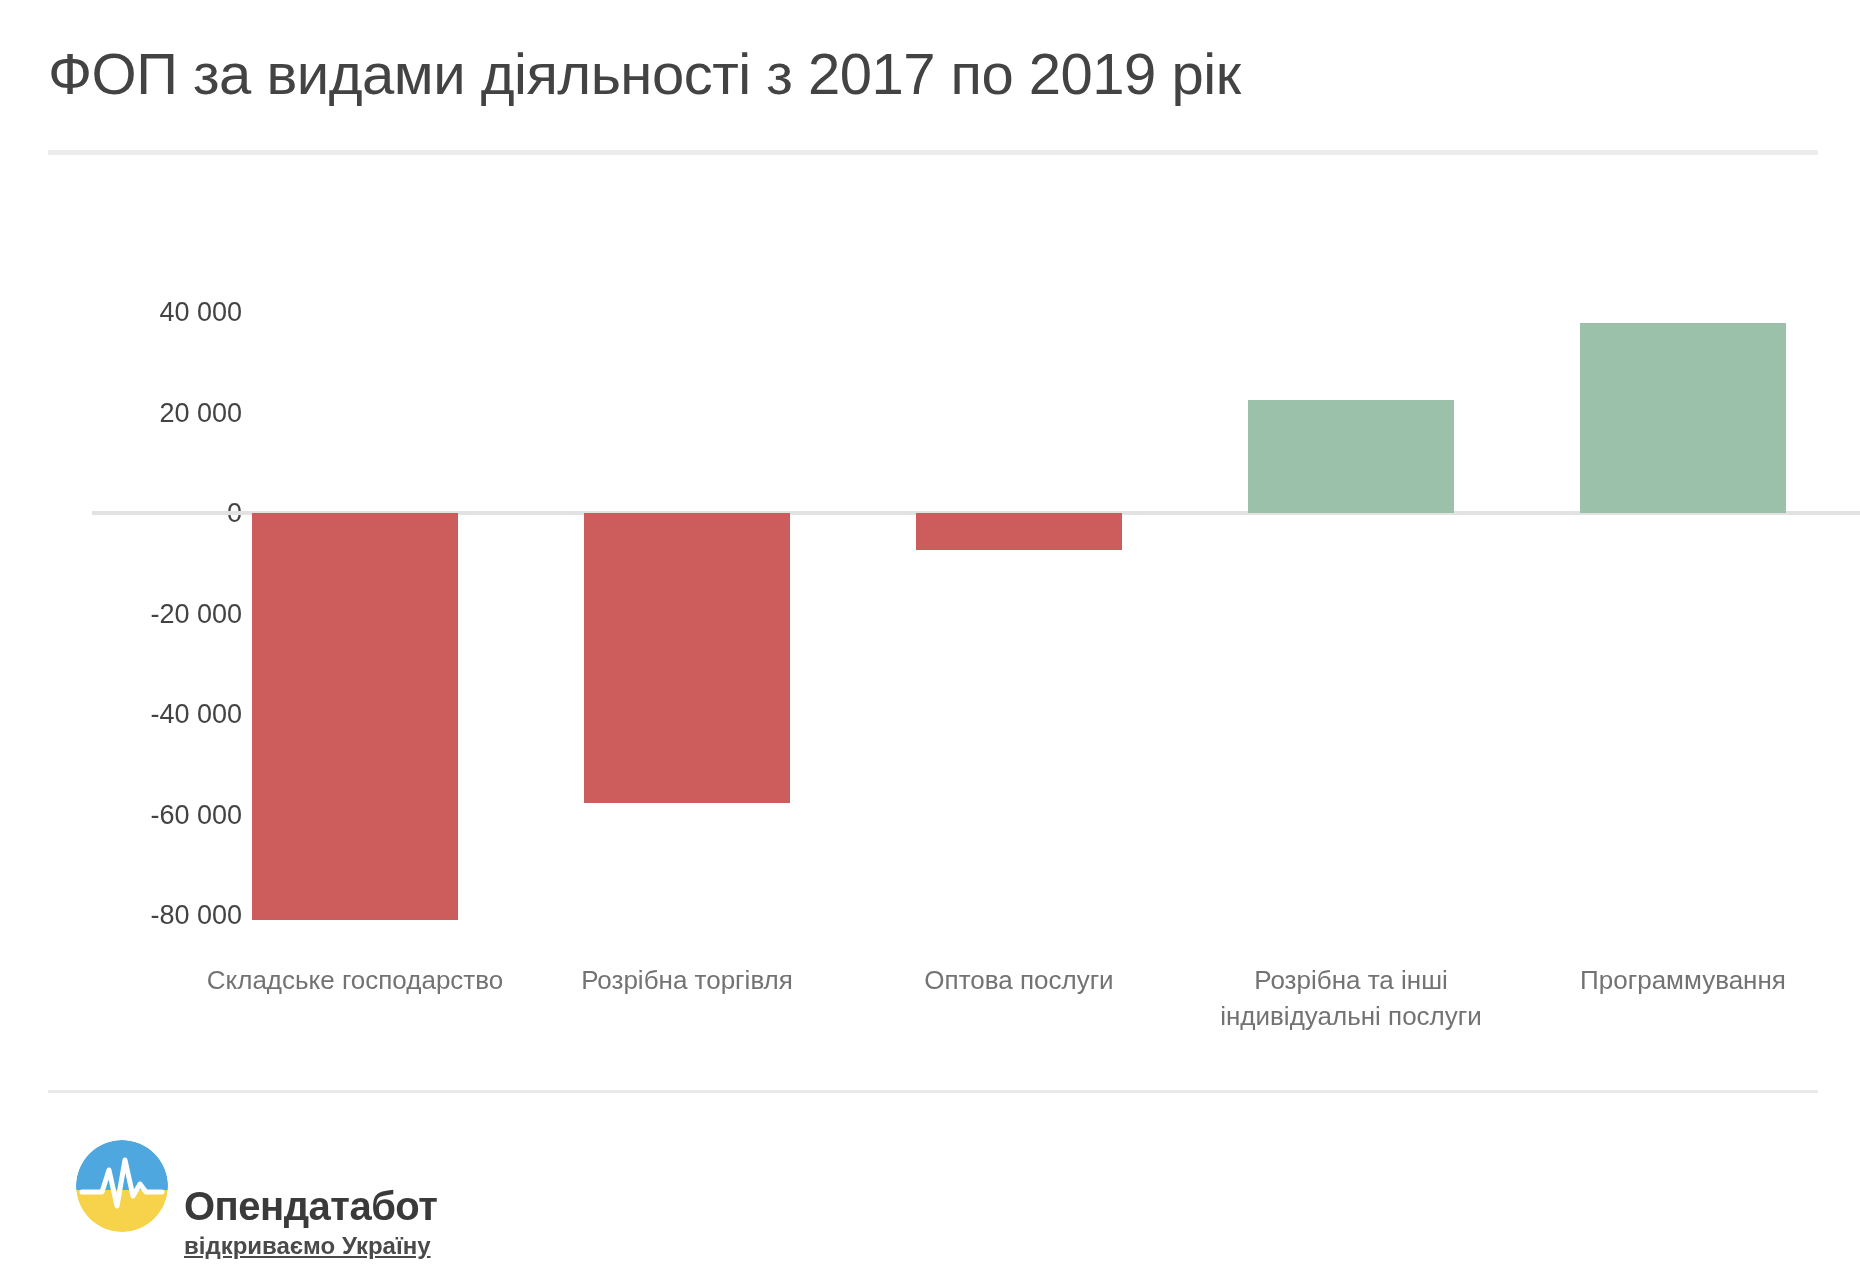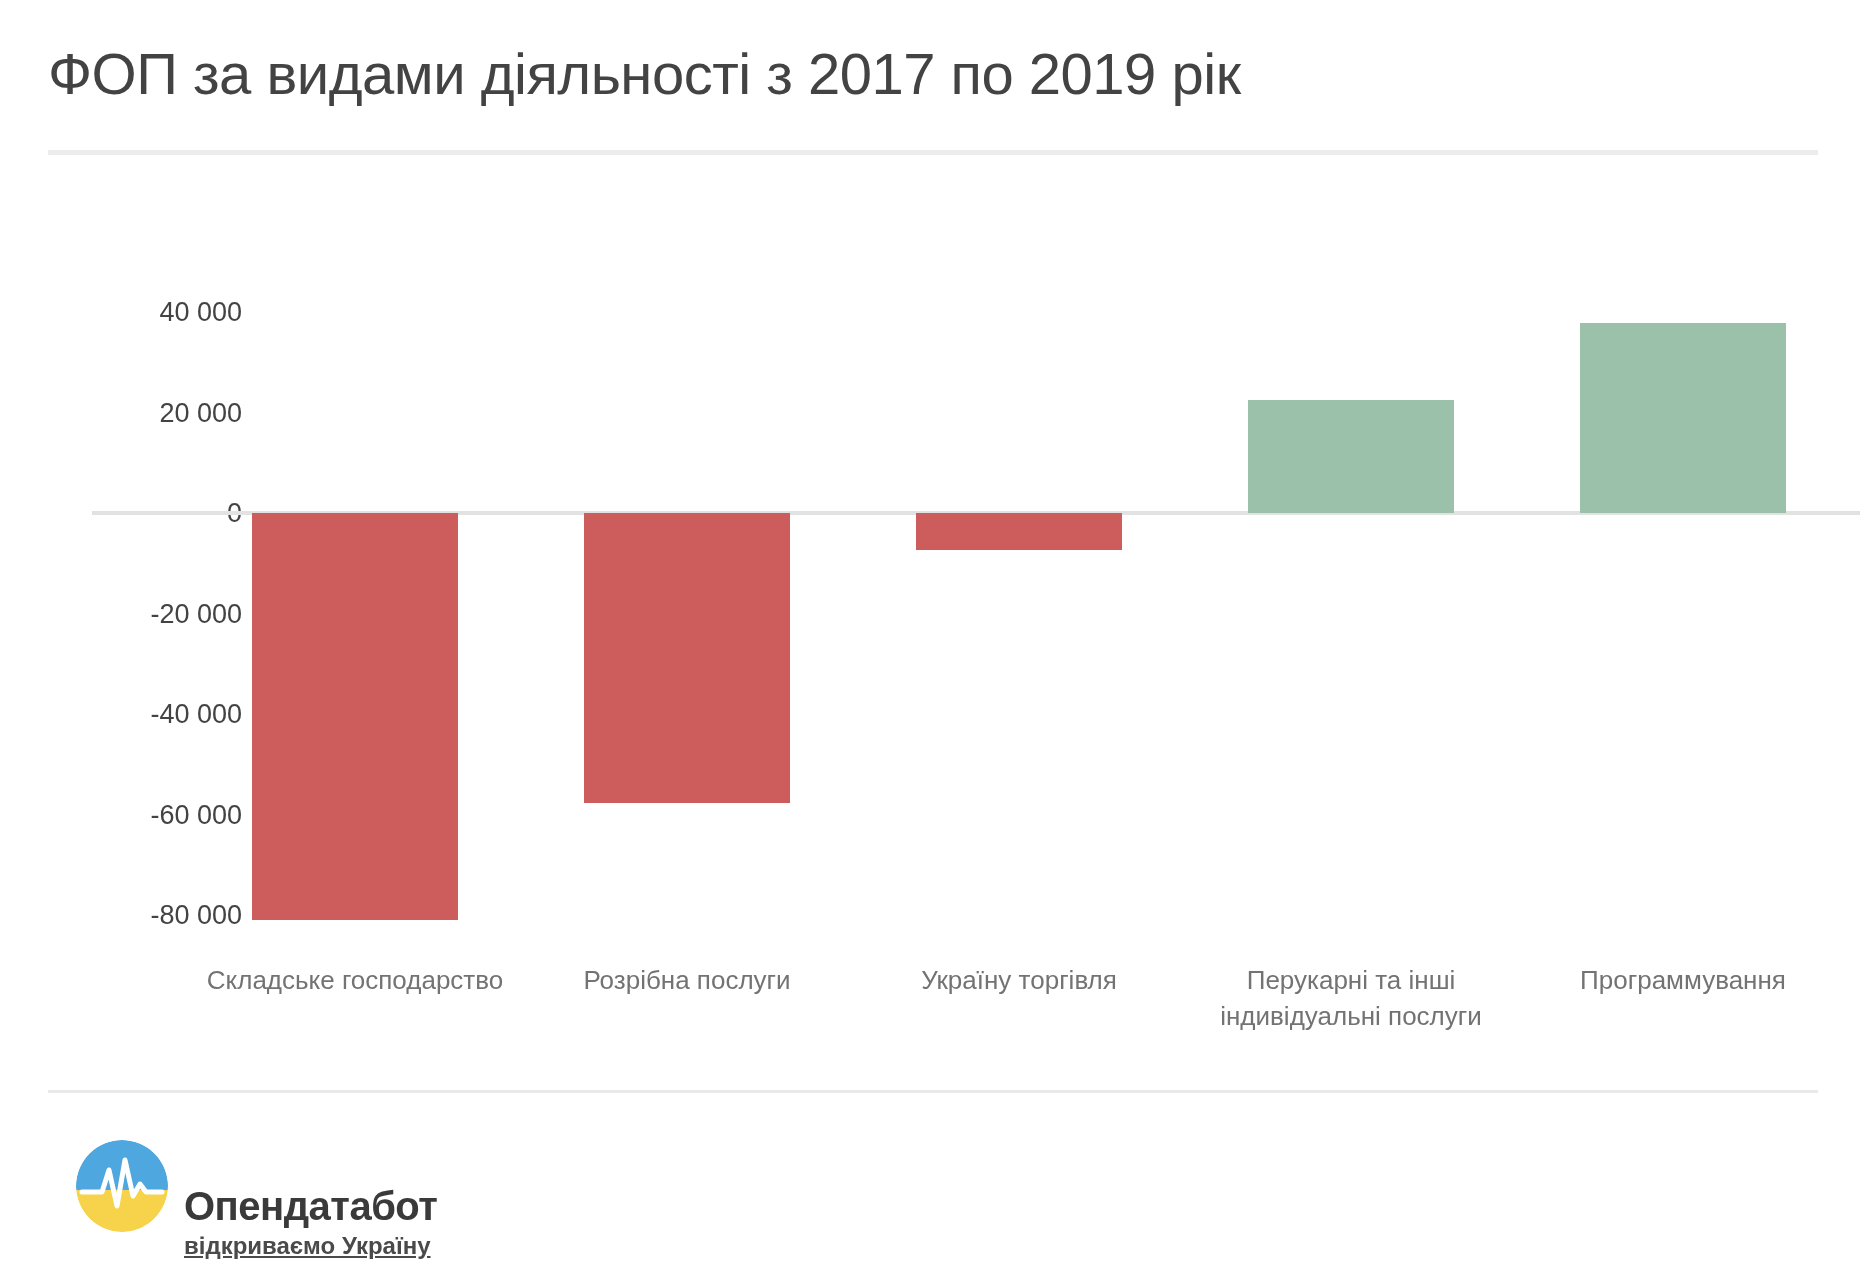--- a/index.html
+++ b/index.html
@@ -163,27 +163,27 @@
       <div class="bar neg" style="left: 540px; width: 206px; top: 513px; height: 289.942px; background: rgb(205, 92, 92);"></div>
       <div class="bar neg" style="left: 872px; width: 206px; top: 513px; height: 37.185px; background: rgb(205, 92, 92);"></div>
       <div class="bar pos" style="left: 1204px; width: 206px; top: 399.938px; height: 113.062px; background: rgb(155, 193, 170);"></div>
       <div class="bar pos" style="left: 1536px; width: 206px; top: 323.055px; height: 189.945px; background: rgb(155, 193, 170);"></div>
     </div>
   <div id="catlabels">
       <div class="cat-label" style="left: 121px; width: 380px; top: 962px;">
         <div>Складське господарство</div>
       </div>
       <div class="cat-label" style="left: 453px; width: 380px; top: 962px;">
-        <div>Розрібна послуги</div>
+        <div>Розрібна торгівля</div>
       </div>
       <div class="cat-label" style="left: 785px; width: 380px; top: 962px;">
-        <div>Україну торгівля</div>
+        <div>Оптова послуги</div>
       </div>
       <div class="cat-label" style="left: 1117px; width: 380px; top: 962px;">
-        <div>Перукарні та інші</div>
+        <div>Розрібна та інші</div>
         <div>індивідуальні послуги</div>
       </div>
       <div class="cat-label" style="left: 1449px; width: 380px; top: 962px;">
         <div>Программування</div>
       </div>
     </div>
 </div>
 
 <div class="footer-rule"></div>
 <div class="logo-block">

